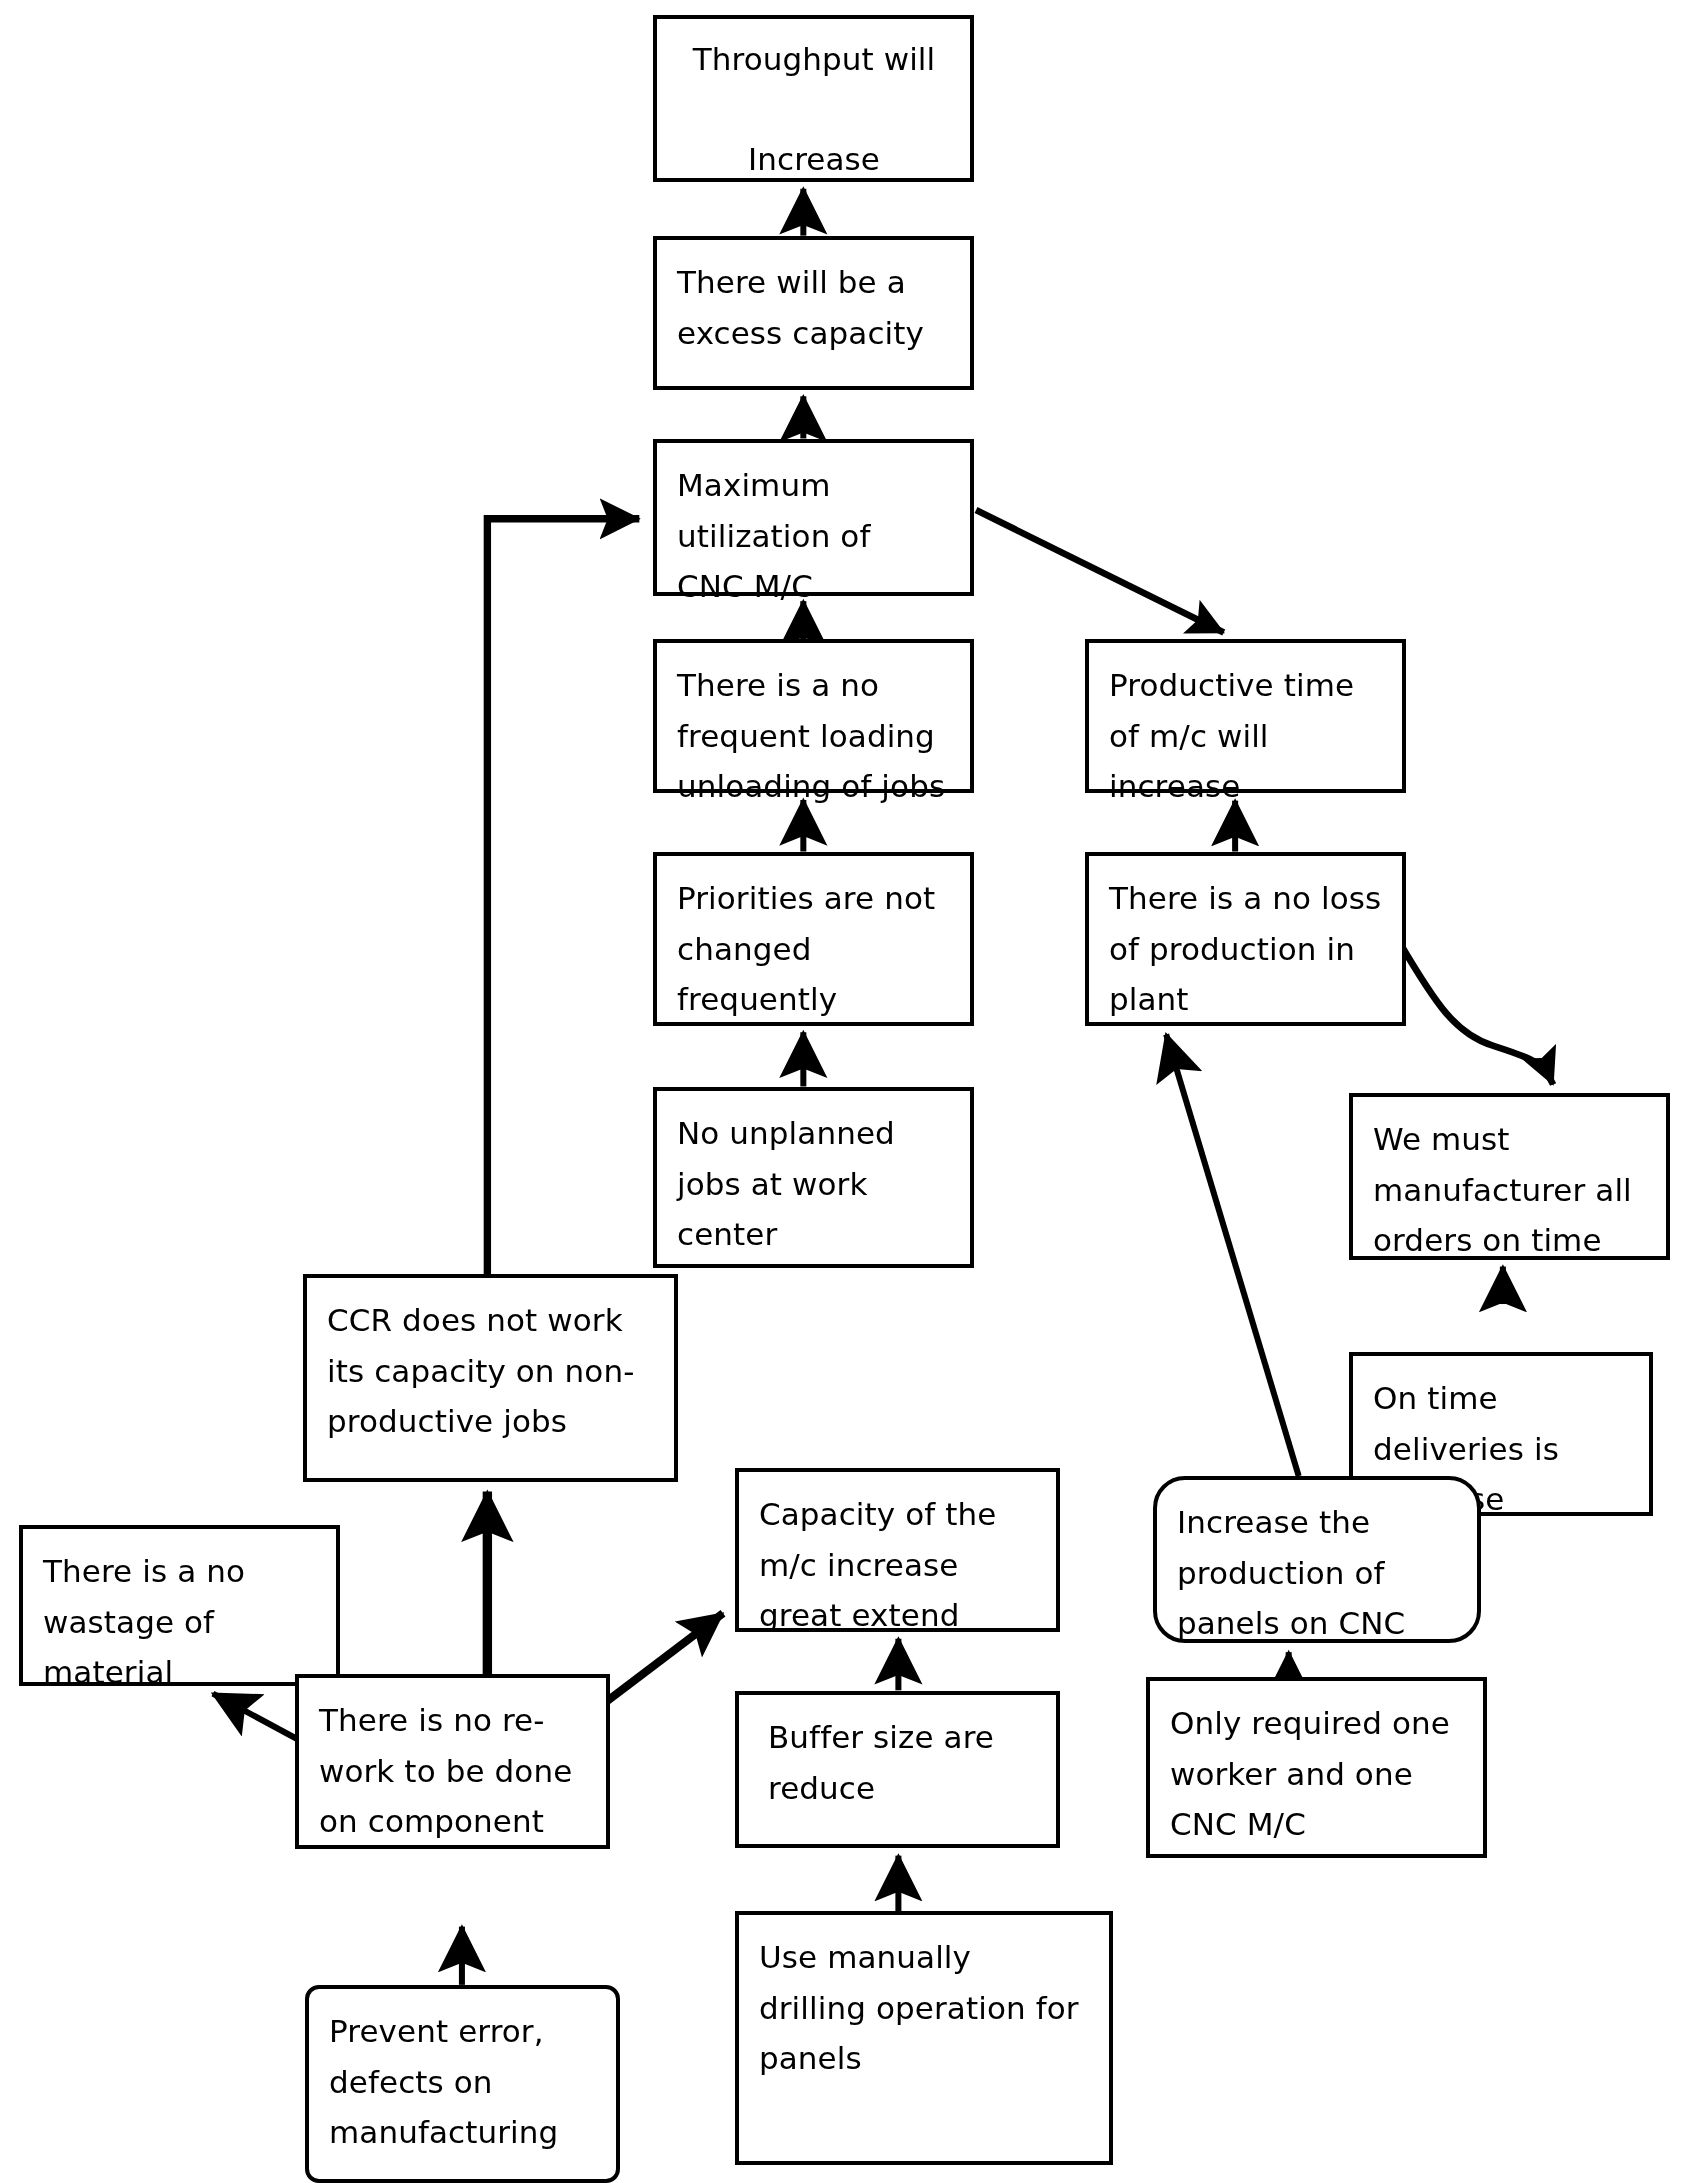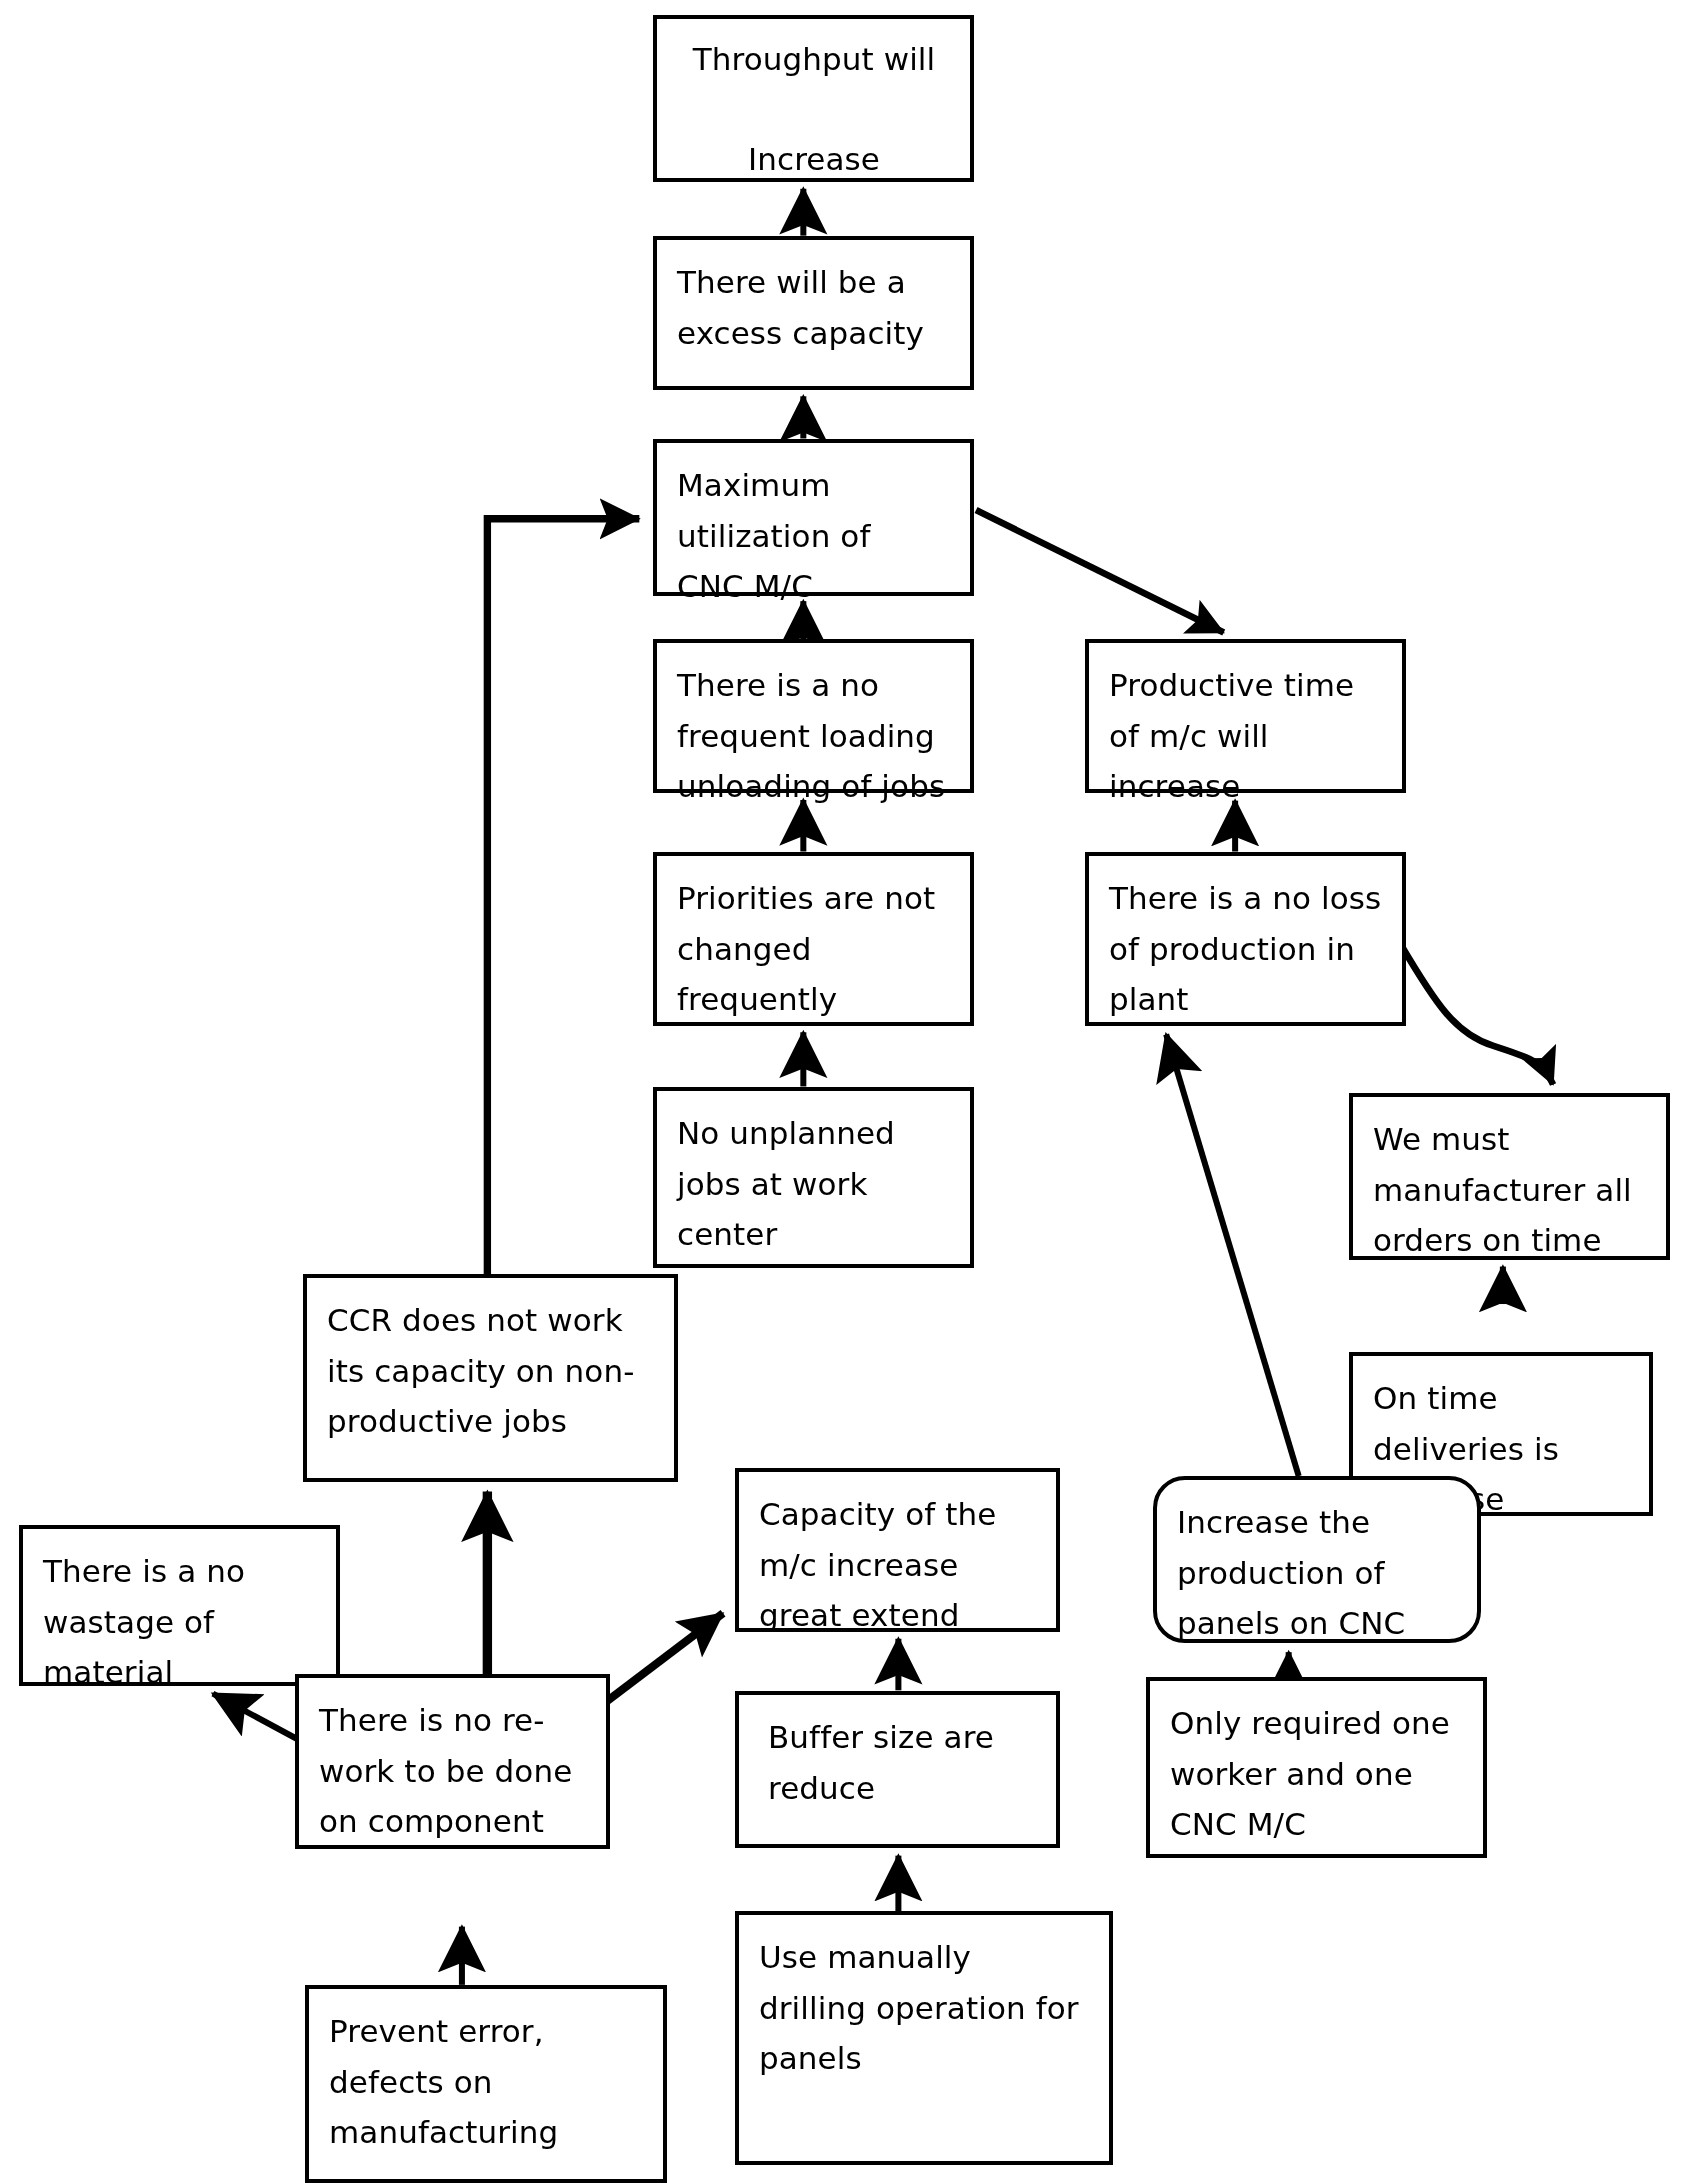--- a/index.html
+++ b/index.html
@@ -106,21 +106,21 @@
 increase</div>
       <div class="node" style="left: 303px; top: 1274px; width: 375px; height: 208px;">CCR does not work
 its capacity on non-
 productive jobs</div>
       <div class="node" style="left: 19px; top: 1525px; width: 321px; height: 161px;">There is a no
 wastage  of
 material</div>
       <div class="node" style="left: 295px; top: 1674px; width: 315px; height: 175px;">There is no re-
 work to be done
 on component</div>
-      <div class="node" style="left: 305px; top: 1985px; width: 362px; height: 198px;">Prevent error,
+      <div class="node" style="left: 305px; top: 1985px; width: 315px; height: 198px; border-radius: 14px;">Prevent error,
 defects on
 manufacturing</div>
       <div class="node" style="left: 735px; top: 1468px; width: 325px; height: 164px;">Capacity of the
 m/c increase
 great extend</div>
       <div class="node" style="left: 735px; top: 1691px; width: 325px; height: 157px; padding-left: 29px;">Buffer size are
 reduce</div>
       <div class="node" style="left: 735px; top: 1911px; width: 378px; height: 254px;">Use manually
 drilling operation for
 panels</div>

